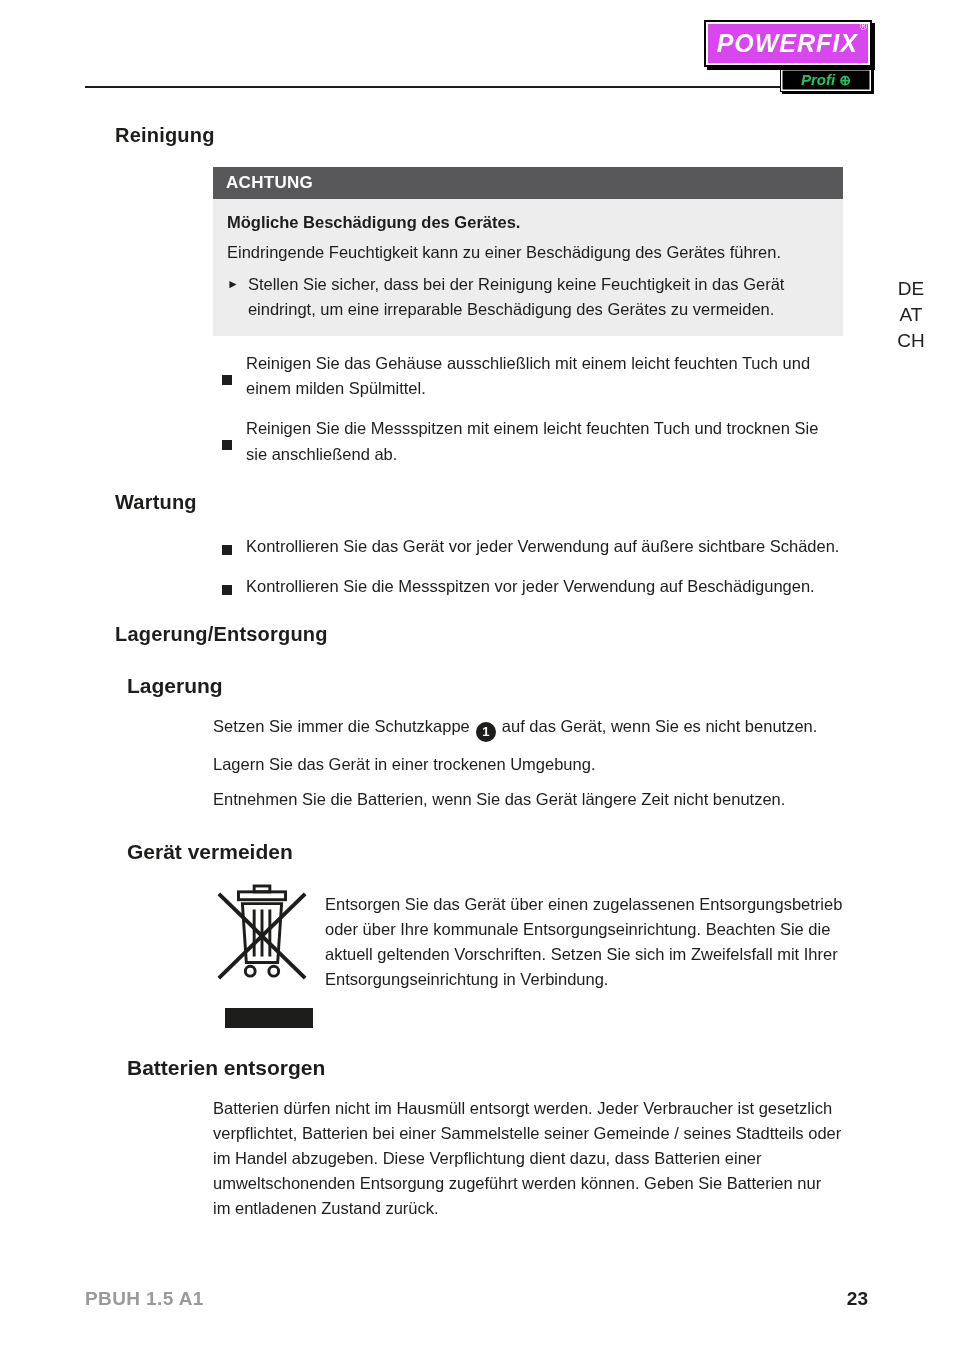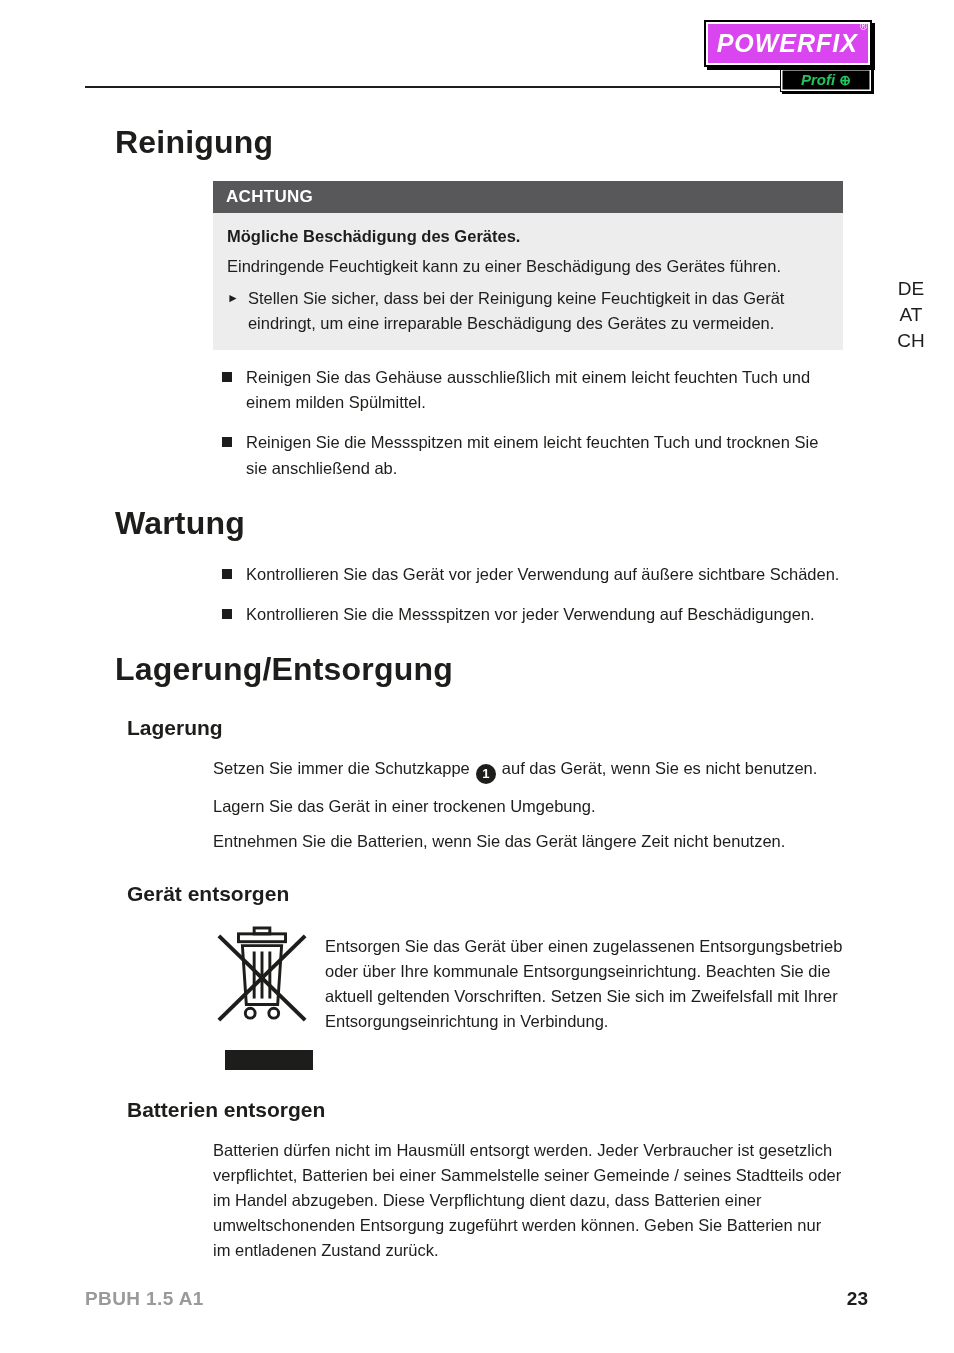--- a/index.html
+++ b/index.html
@@ -48,41 +48,41 @@
 
   
   .lang-badge {
     position:absolute; top:276px; right:18px; width:50px;
     text-align:center; font-size:19px; line-height:26px;
   }
 
   
   .content { position:absolute; top:100px; left:115px; right:111px; }
 
-  .section-title { font-size:32px; font-weight:bold; margin:24px 0 20px; letter-spacing:0.2px; }
+  .section-title { font-size:20px; font-weight:bold; margin:24px 0 20px; letter-spacing:0.2px; }
   .sub-title { font-size:21px; font-weight:bold; margin:28px 0 16px 12px; }
 
   .indent { margin-left:98px; }
 
   .warn-box { margin-left:98px; }
   .warn-header {
     background:#58585a; color:#fff; font-weight:bold;
     font-size:17px; padding:6px 13px; letter-spacing:0.3px;
   }
   .warn-body {
     background:#ededee; padding:11px 14px 14px;
     font-size:16.5px; line-height:1.52;
   }
   .warn-title { font-weight:bold; margin-bottom:5px; }
   .warn-bullet { display:flex; gap:9px; margin-top:7px; }
   .arrow-glyph { flex:0 0 auto; font-size:12px; line-height:1; margin-top:6px; }
 
   .sq-bullet {
     display:flex; gap:14px; margin:15px 0 15px 98px;
-    font-size:16.5px; line-height:1.52;
+    font-size:16.5px; line-height:1.52;align-items:center;
   }
   .sq {
     flex:0 0 auto; width:10px; height:10px;
     background:#1d1d1b; margin-top:7px; margin-left:9px;
   }
 
   .body-line { font-size:16.5px; line-height:1.52; margin-bottom:10px; }
 
   .ref-badge {
     display:inline-flex; align-items:center; justify-content:center;
@@ -170,21 +170,21 @@
     <h1 class="section-title">Lagerung/Entsorgung</h1>
 
     <h2 class="sub-title">Lagerung</h2>
 
     <p class="body-line indent">
       <span>Setzen Sie immer die Schutzkappe</span><span class="ref-badge">1</span><span>auf das Gerät, wenn Sie es nicht benutzen.</span>
     </p>
     <p class="body-line indent">Lagern Sie das Gerät in einer trockenen Umgebung.</p>
     <p class="body-line indent">Entnehmen Sie die Batterien, wenn Sie das Gerät längere Zeit nicht benutzen.</p>
 
-    <h2 class="sub-title">Gerät entsorgen</h2>
+    <h2 class="sub-title">Gerät vermeiden</h2>
 
     <div class="disposal-row">
       <div class="disposal-iconcol">
         <svg width="98" height="108" viewBox="0 0 100 110">
           <g fill="none" stroke="#1d1d1b" stroke-width="3">
 
             <rect x="42" y="6" width="16" height="6"></rect>
 
             <rect x="26" y="12" width="48" height="8"></rect>
 

